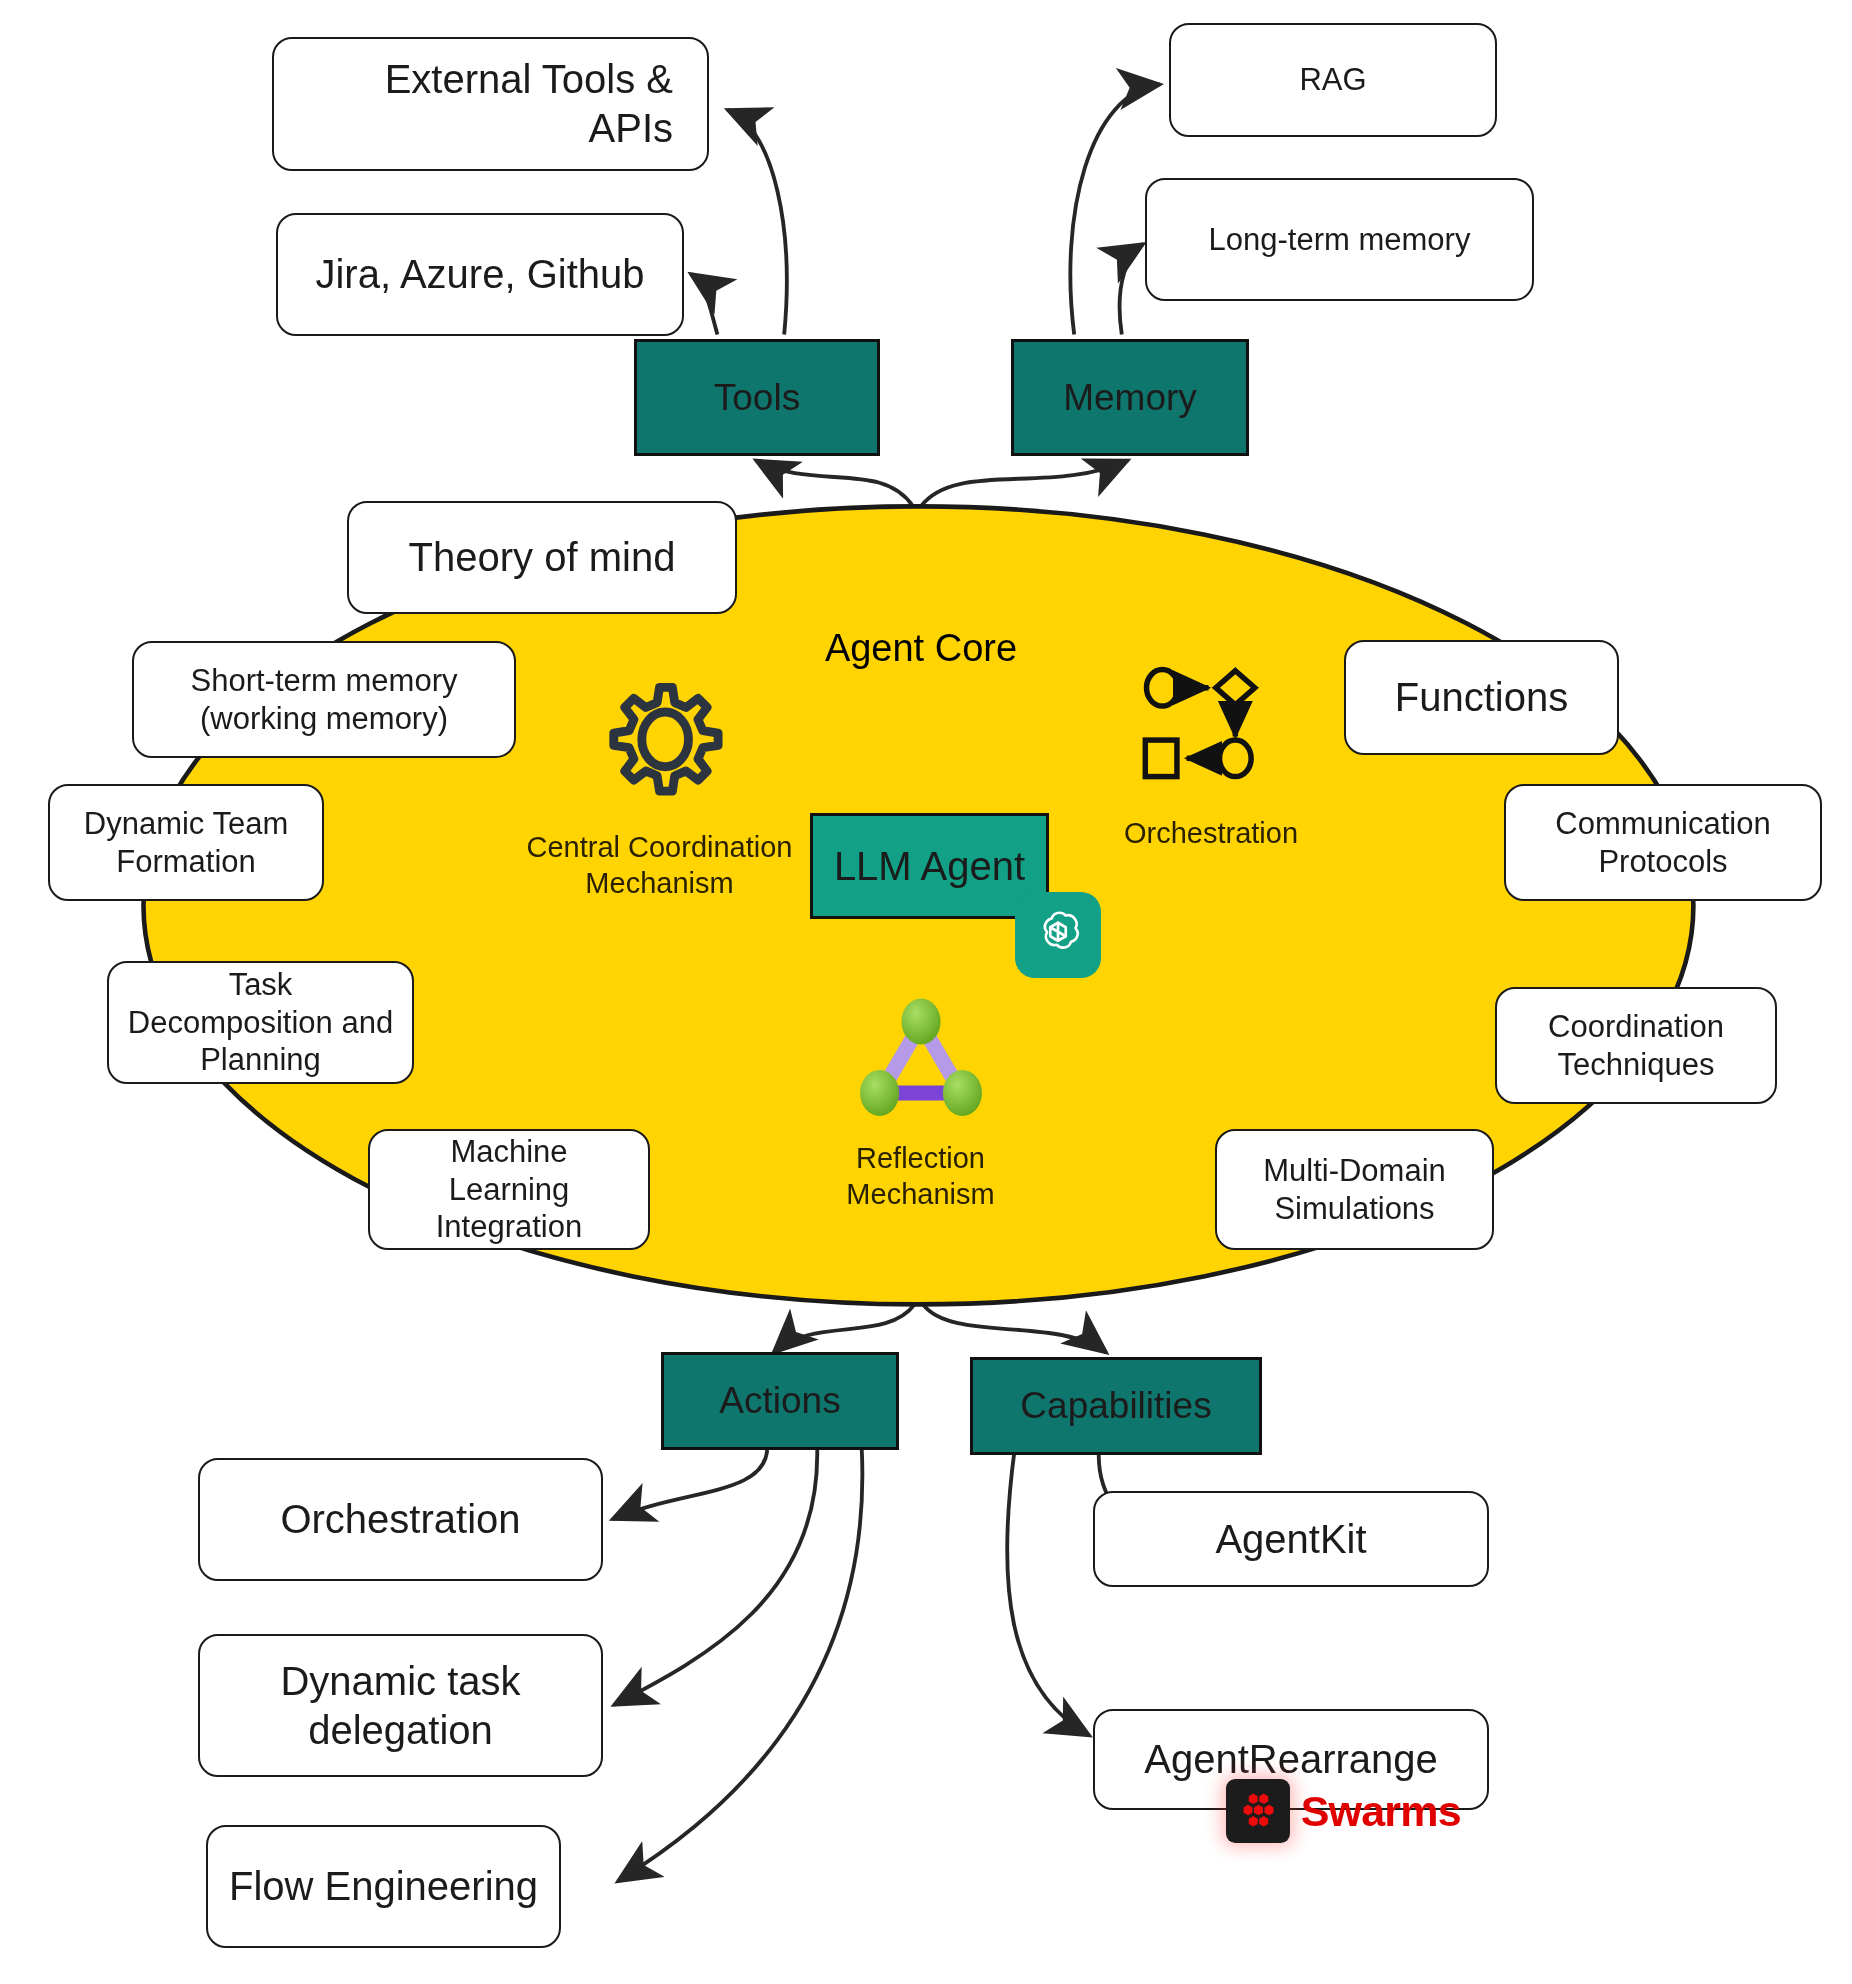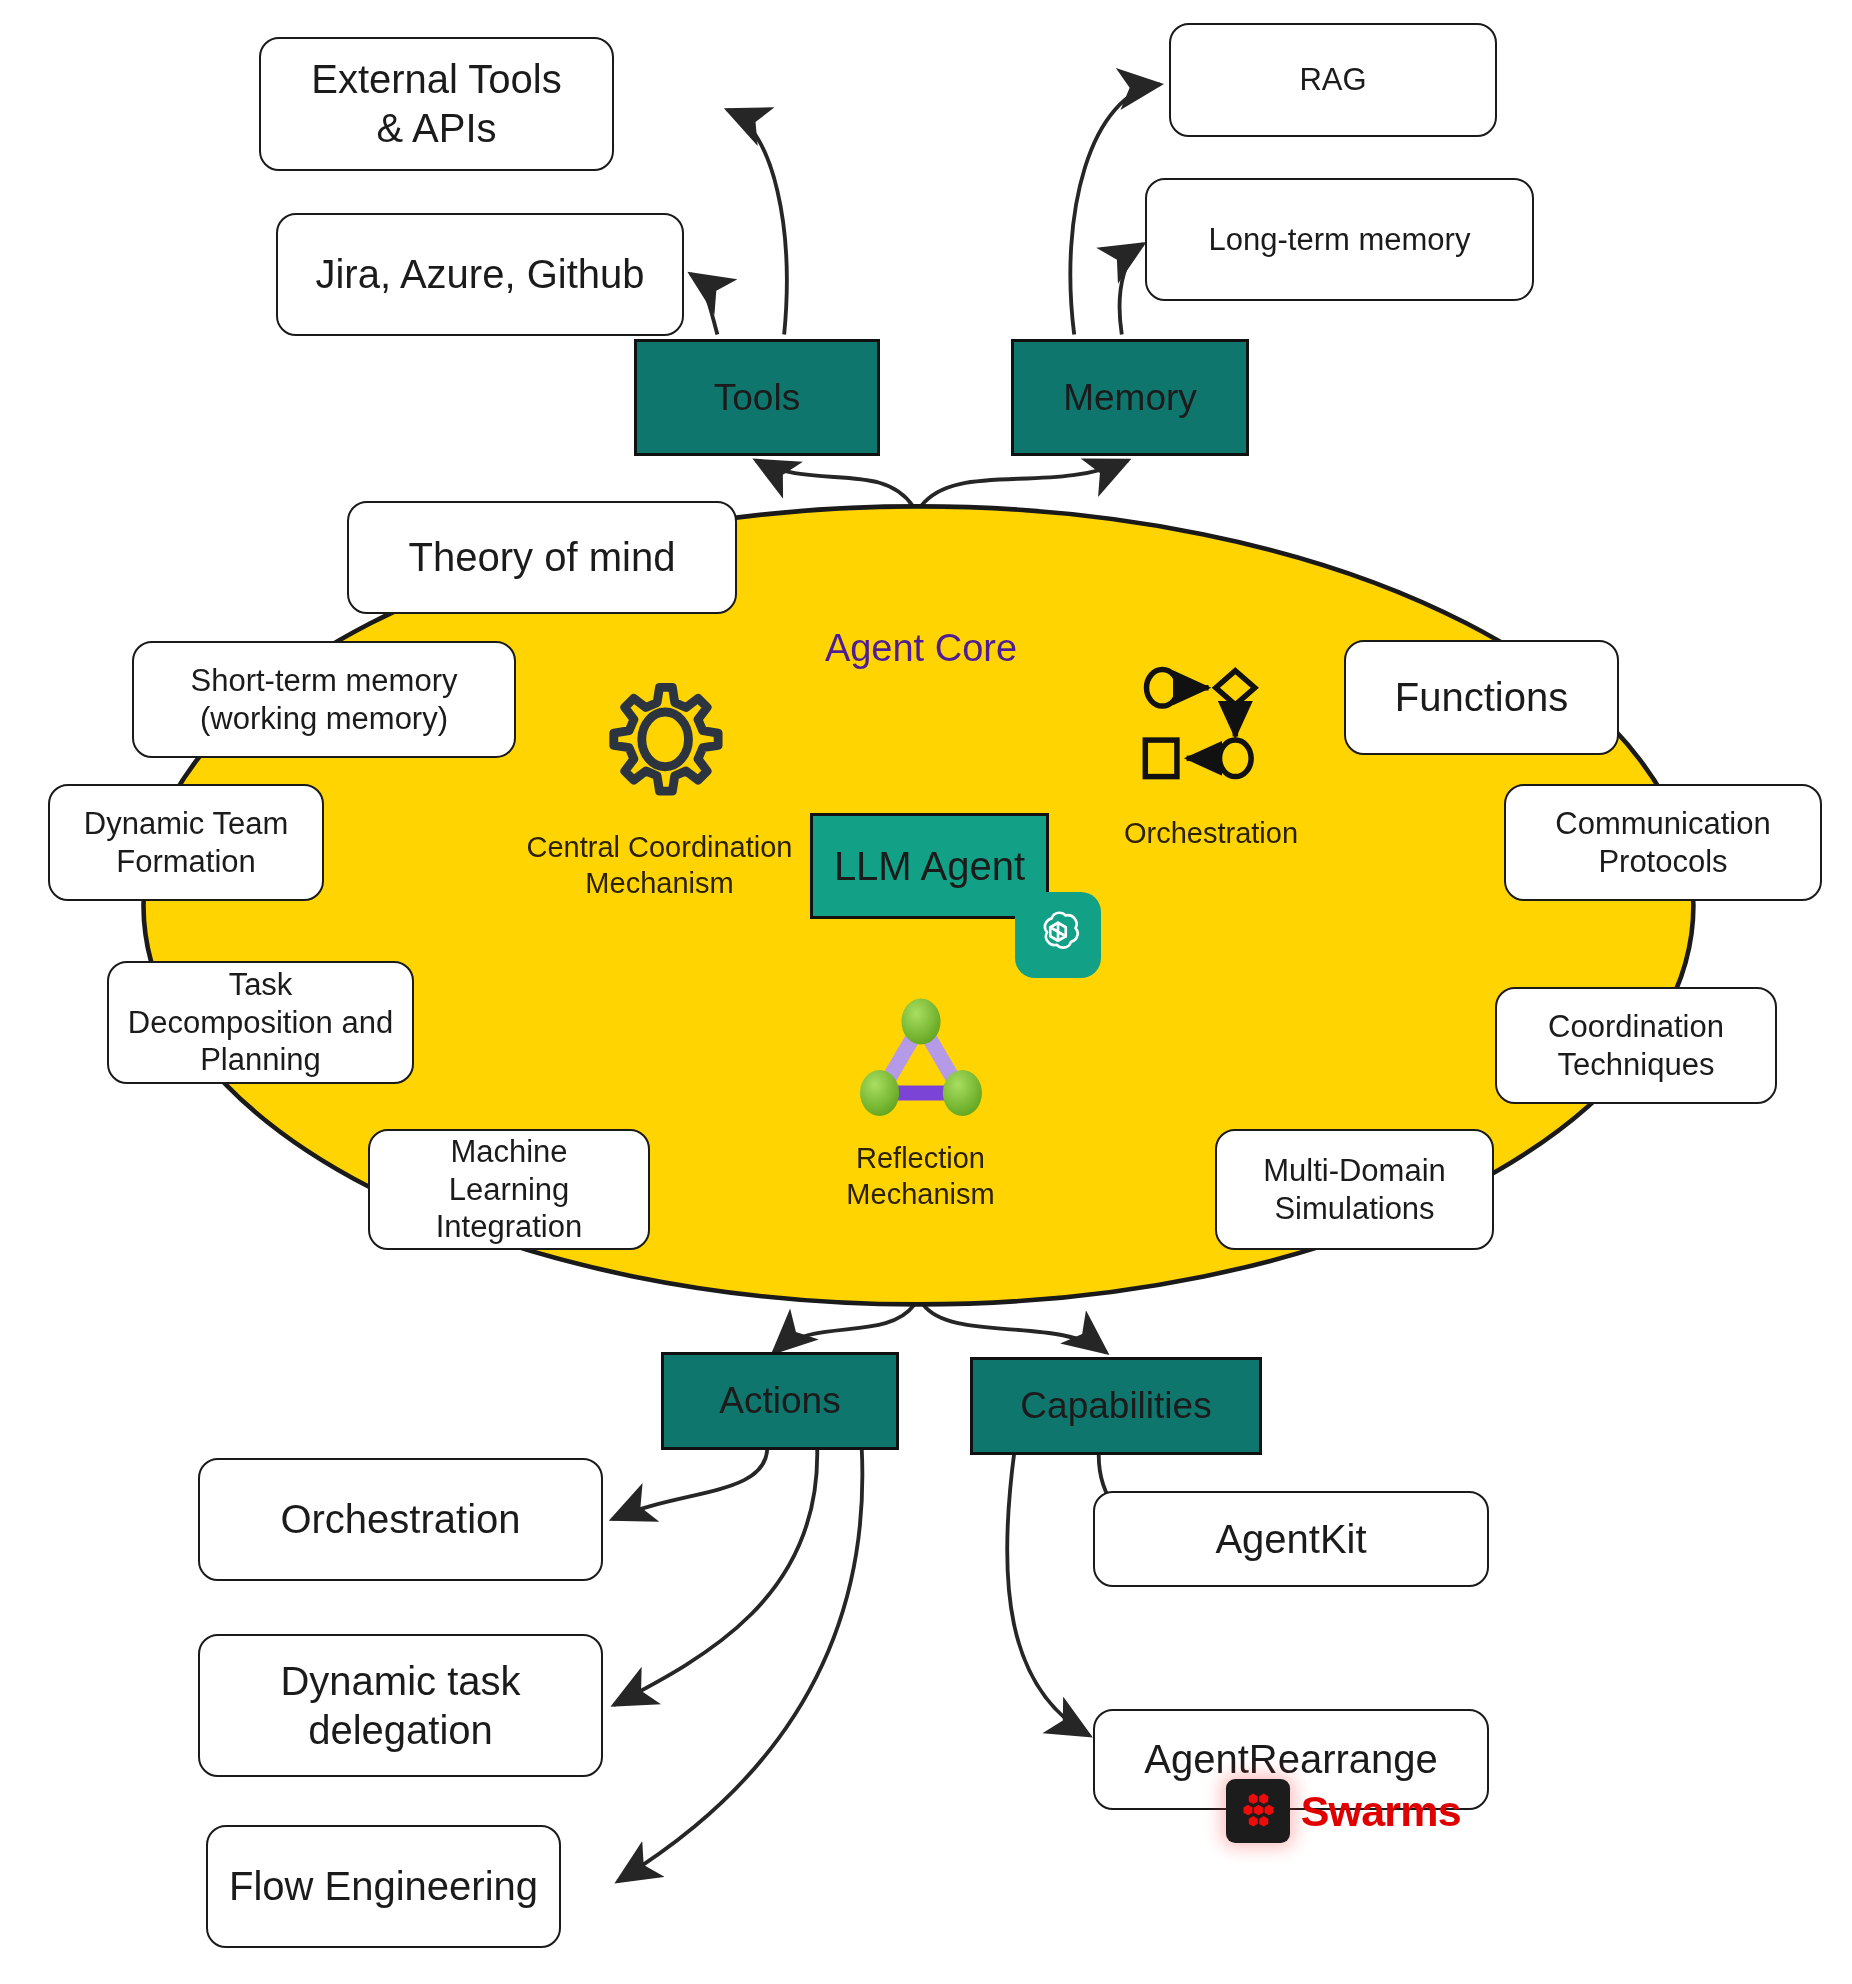--- a/index.html
+++ b/index.html
@@ -12,21 +12,21 @@
   .node{position:absolute;box-sizing:border-box;display:flex;align-items:center;
         justify-content:center;text-align:center;line-height:1.22;}
 
   .rbox{background:#ffffff;border:2.3px solid #1a1a1a;border-radius:20px;}
   .bbox{background:#0f766e;border:3.1px solid #111111;border-radius:0;}
   .gbox{background:#12A086;border:3.1px solid #111111;border-radius:0;}
 
   .t-xl{font-size:40px;}
   .t-lg{font-size:37px;}
   .t-md{font-size:31px;}
-  .t-core{font-size:38px;color:#4c1d95;}
+  .t-core{font-size:38px;color:#000000;}
 
   .iconwrap{position:absolute;display:flex;flex-direction:column;align-items:center;}
   .iconcap{margin-top:7.7px;font-size:29px;color:#2a2103;line-height:1.25;text-align:center;}
 
   .oai{position:absolute;width:86px;height:86px;border-radius:20px;background:#12A086;
        display:flex;align-items:center;justify-content:center;}
   .swarms-logo{position:absolute;display:flex;align-items:center;}
   .swarms-mark{width:64px;height:64px;border-radius:9.2px;background:#1c1c1c;
        display:flex;align-items:center;justify-content:center;
        box-shadow:0 0 17px 4.6px rgba(255,40,40,.30);}
@@ -157,21 +157,21 @@
   </div>
 
   <div class="node bbox t-lg" style="left:661px;top:1352px;width:238px;height:98px;">
     <span>Actions</span>
   </div>
 
   <div class="node bbox t-lg" style="left:970px;top:1357px;width:292px;height:98px;">
     <span>Capabilities</span>
   </div>
 
-  <div class="node rbox t-xl" style="left:259px;top:37px;width:355px;height:134px;padding:0 34px;">
+  <div class="node rbox t-xl" style="left:272px;top:37px;width:437px;height:134px;padding:0 34px;text-align:right;">
     <span>External Tools &amp; APIs</span>
   </div>
 
   <div class="node rbox t-xl" style="left:276px;top:213px;width:408px;height:123px;padding:0 21.5px;">
     <span>Jira, Azure, Github</span>
   </div>
 
   <div class="node rbox t-md" style="left:1169px;top:23px;width:328px;height:114px;">
     <span>RAG</span>
   </div>

